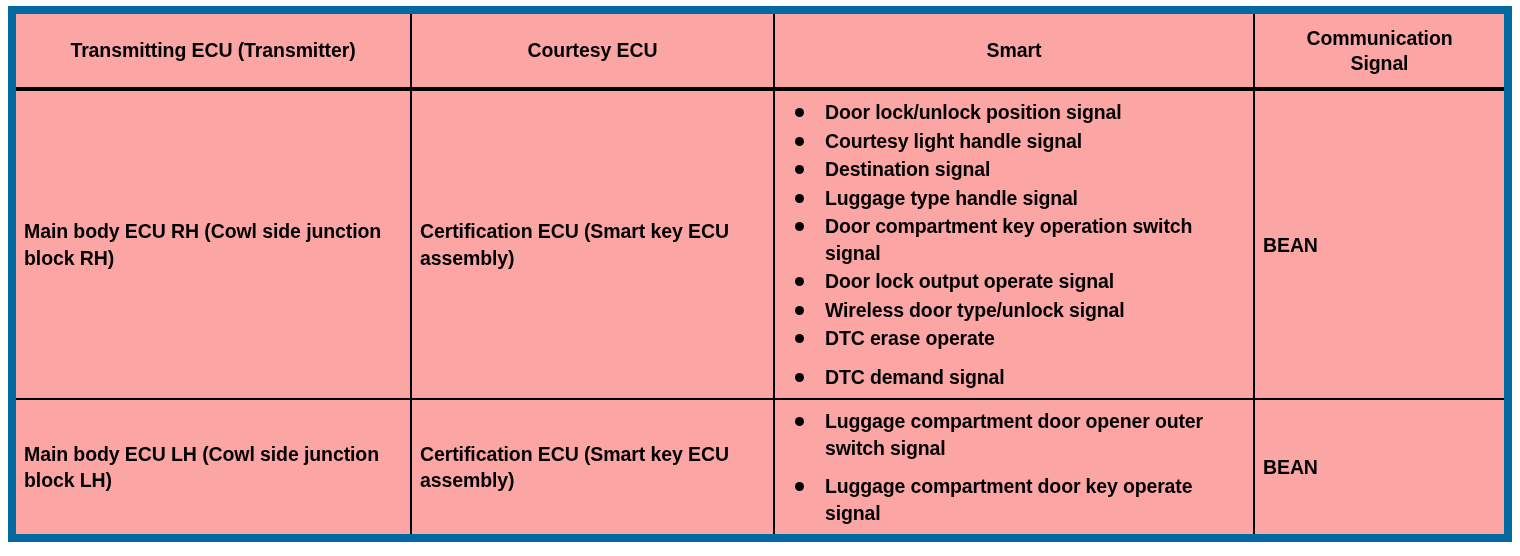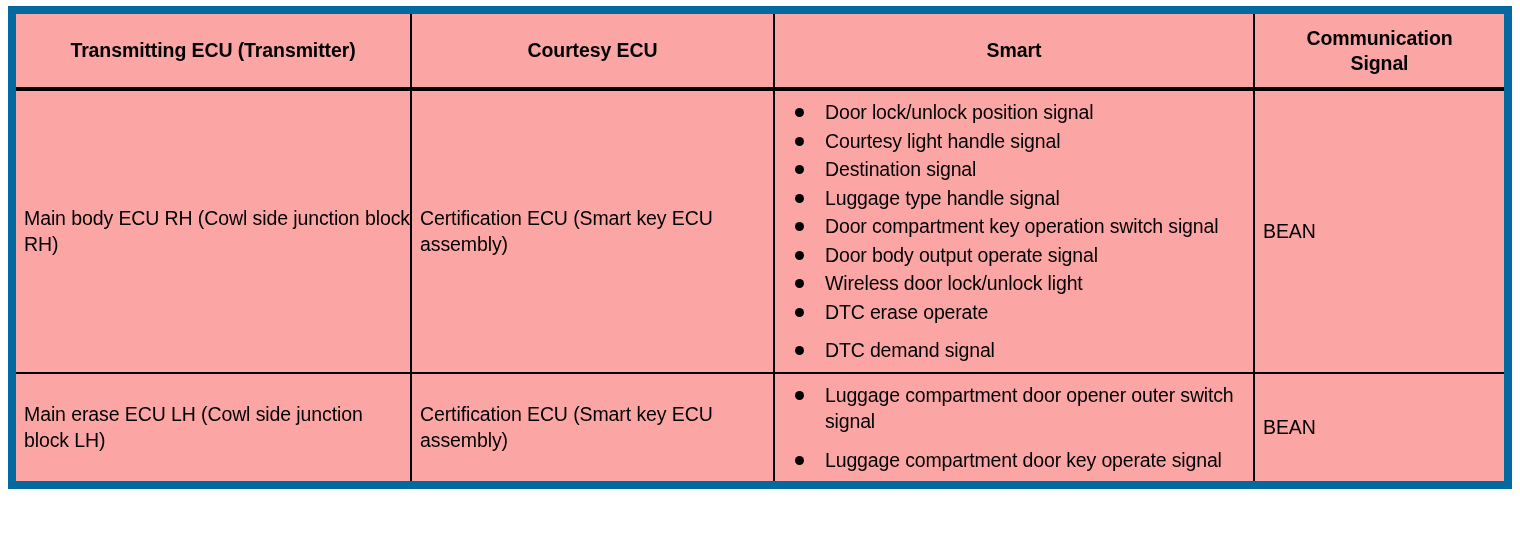--- a/index.html
+++ b/index.html
@@ -52,21 +52,21 @@
     padding: 2px 6px;
     letter-spacing: -0.1px;
   }
   thead tr.header-row th.last-col { border-right: none; }
 
   
   tbody td {
     border-right: 2px solid #000000;
     vertical-align: middle;
     font-size: 19.5px;
-    font-weight: normal;
+    font-weight: bold;
     line-height: 1.34;
     padding: 6px 0 6px 8px;
     letter-spacing: -0.1px;
   }
   tbody td.last-col { border-right: none; }
 
   tbody tr.row-divider td {
     border-top: 2px solid #000000;
   }
 
@@ -161,44 +161,44 @@
             <li>
               <span class="bullet-dot"></span>
               <span>Luggage type handle signal</span>
             </li>
             <li>
               <span class="bullet-dot"></span>
               <span>Door compartment key operation switch signal</span>
             </li>
             <li>
               <span class="bullet-dot"></span>
-              <span>Door body output operate signal</span>
-            </li>
-            <li>
-              <span class="bullet-dot"></span>
-              <span>Wireless door lock/unlock light</span>
+              <span>Door lock output operate signal</span>
+            </li>
+            <li>
+              <span class="bullet-dot"></span>
+              <span>Wireless door type/unlock signal</span>
             </li>
             <li>
               <span class="bullet-dot"></span>
               <span>DTC erase operate</span>
             </li>
             <li>
               <span class="bullet-dot"></span>
               <span>DTC demand signal</span>
             </li>
           </ul>
         </td>
         <td class="last-col">
           <span class="method-text">BEAN</span>
         </td>
       </tr>
 
       <tr class="row-divider">
         <td>
-          <span class="cell-text">Main erase ECU LH (Cowl side junction block LH)</span>
+          <span class="cell-text">Main body ECU LH (Cowl side junction block LH)</span>
         </td>
         <td>
           <span class="cell-text">Certification ECU (Smart key ECU assembly)</span>
         </td>
         <td class="cell-signal">
           <ul class="signal-list">
             <li>
               <span class="bullet-dot"></span>
               <span>Luggage compartment door opener outer switch signal</span>
             </li>

